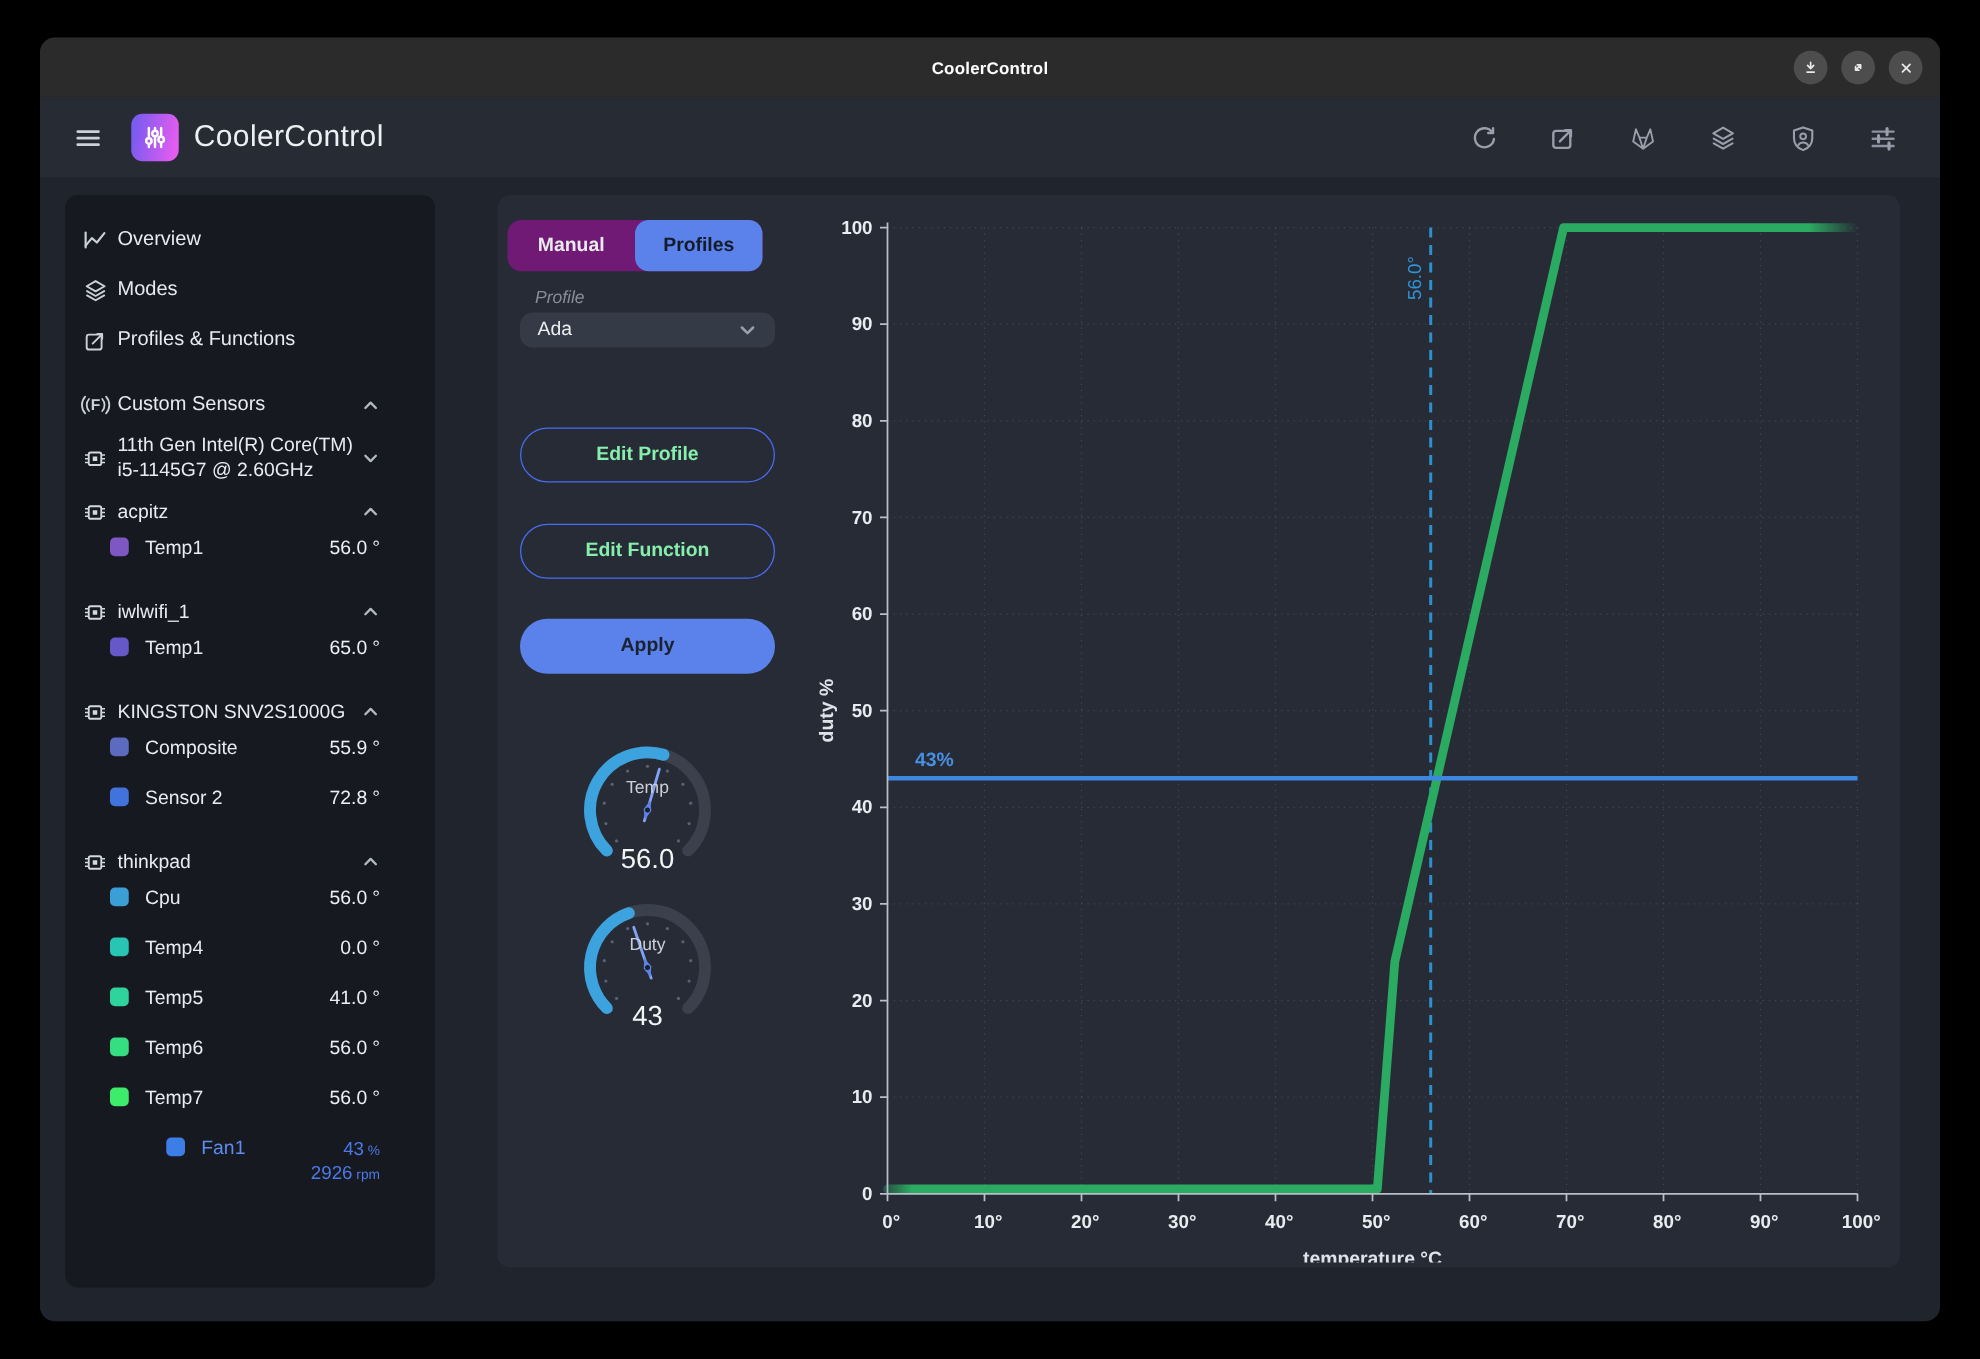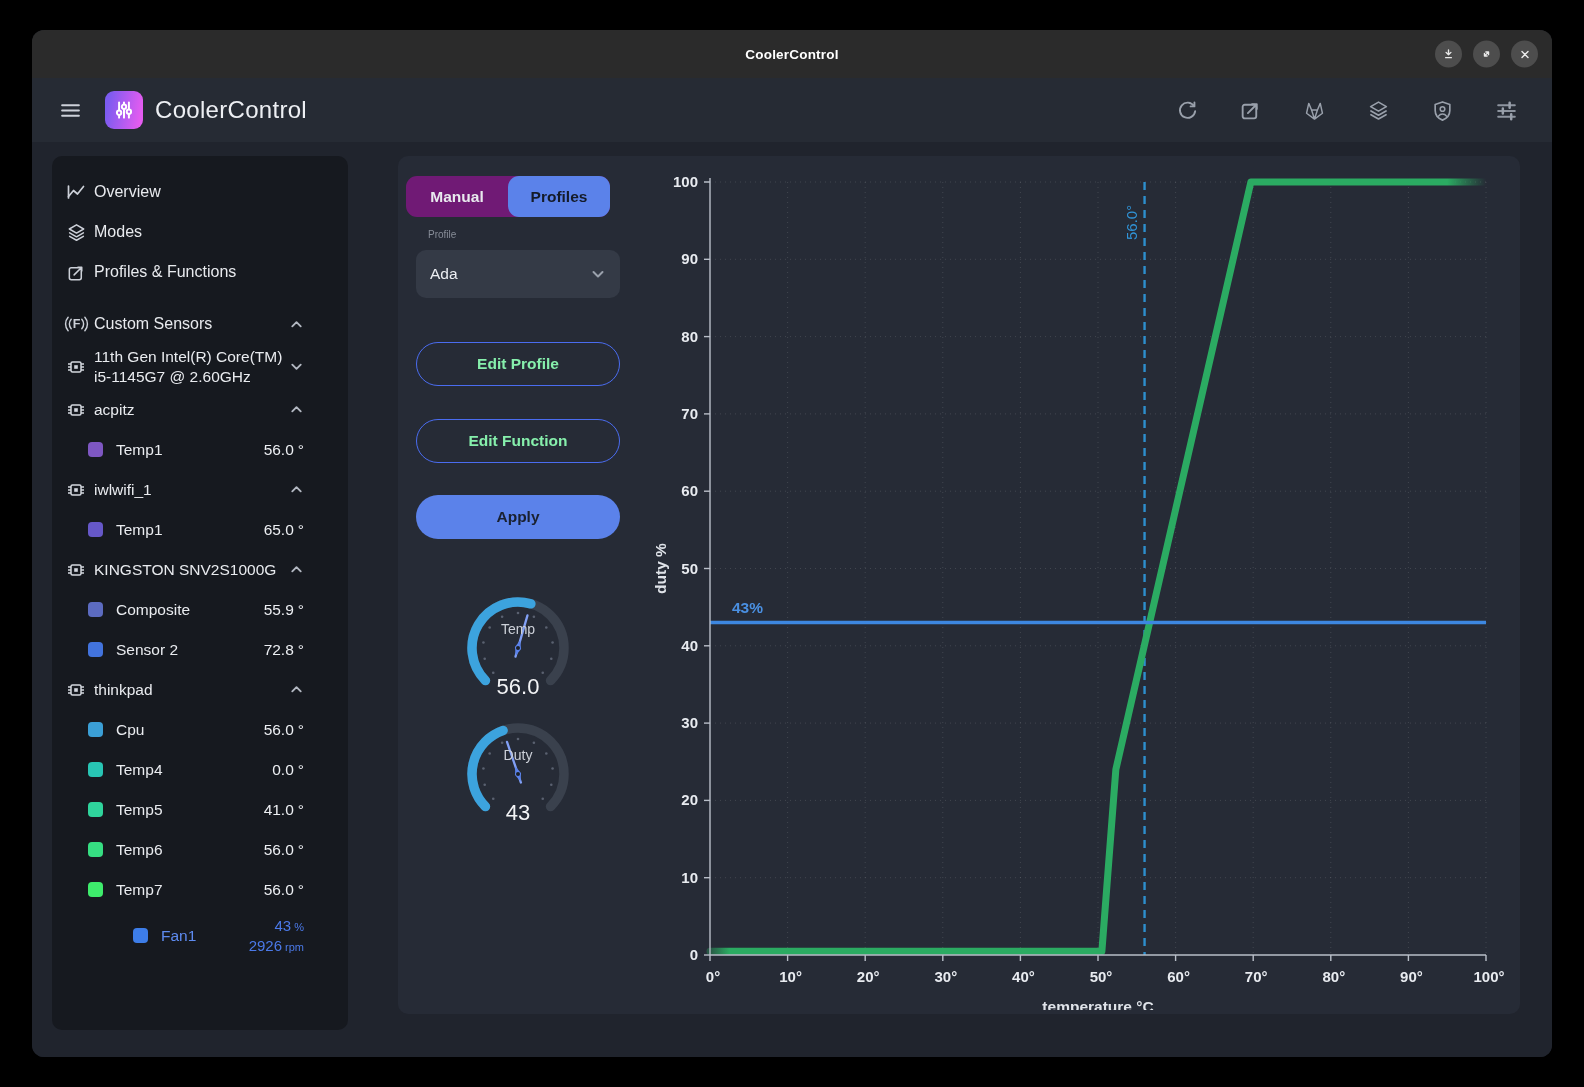--- a/index.html
+++ b/index.html
@@ -37,21 +37,21 @@
                             color:#e8eaee; font-size:16px; cursor:pointer; }
   .nav-icon { width:28px; display:flex; justify-content:center; color:#ccd0d8; margin-right:4px; }
   .section-row { margin-top:12px; }
   .row-chevron { margin-left:auto; color:#b3b8c2; display:flex; }
 
   .device-row { min-height:40px; display:flex; align-items:center; padding:3px 44px 3px 10px;
                 color:#e9ebef; font-size:15.5px; cursor:pointer; }
   .device-icon { width:28px; display:flex; justify-content:center; color:#d3d7de; margin-right:4px; flex:none; }
   .device-name { flex:1; line-height:1.28; }
 
-  .sensor-row { height:40px; display:flex; align-items:center; padding:0 44px 0 36px;
+  .sensor-row { height:40px; display:flex; padding:0 44px 0 36px;
                 color:#e9ebef; font-size:15.5px; cursor:pointer; }
   .sensor-chip { width:15px; height:15px; border-radius:4px; margin-right:13px; flex:none; }
   .sensor-label { flex:1; }
   .sensor-value { color:#eceef2; white-space:nowrap; }
   .sensor-value .unit { margin-left:4px; }
   .sensor-row.fan { height:52px;margin-left:45px; }
   .sensor-row.fan .sensor-label { color:#5e8bf0; }
   .fan-vals { text-align:right; color:#4b79e8; line-height:1.3; font-size:15px; }
   .fan-vals .unit { font-size:11px; margin-left:3px; }
 
@@ -59,22 +59,22 @@
                background:#262b36; border-radius:10px; }
 
   
   .toggle { position:absolute; left:8px; top:20px; width:204px; height:41px;
             background:#701a75; border-radius:11px; display:flex; }
   .toggle .seg { flex:1; display:flex; align-items:center; justify-content:center;
                  font-weight:bold; font-size:15.5px; cursor:pointer; }
   .seg-manual { color:#e8eaee; }
   .seg-profiles { background:#5b82ea; color:#141b29; border-radius:11px; }
 
-  .profile-label { position:absolute; left:30px; top:73px; font-size:10px; color:#878d98; }
-  .dropdown { position:absolute; left:18px; top:94px; width:204px; height:48px; background:#343a46;
+  .profile-label { position:absolute; left:30px; top:73px; font-size:14px; color:#878d98;font-style:italic; }
+  .dropdown { position:absolute; left:18px; top:94px; width:204px; height:28px; background:#343a46;
               border-radius:10px; display:flex; align-items:center; padding:0 14px;
               color:#eceef2; font-size:15.5px; cursor:pointer;gap:35px; }
   .dd-chevron { margin-left:auto; color:#9aa1ac; display:flex; }
 
   .btn { position:absolute; left:18px; width:204px; height:44px; border-radius:22px;
          display:flex; align-items:center; justify-content:center;
          font-weight:bold; font-size:15.5px; cursor:pointer; }
   .btn-outline { border:1.5px solid #4a6cf0; color:#86efac; background:transparent; }
   .btn-fill { background:#5b82ea; color:#1a2130; border:none; }
   #edit-profile-btn { top:186px; }

